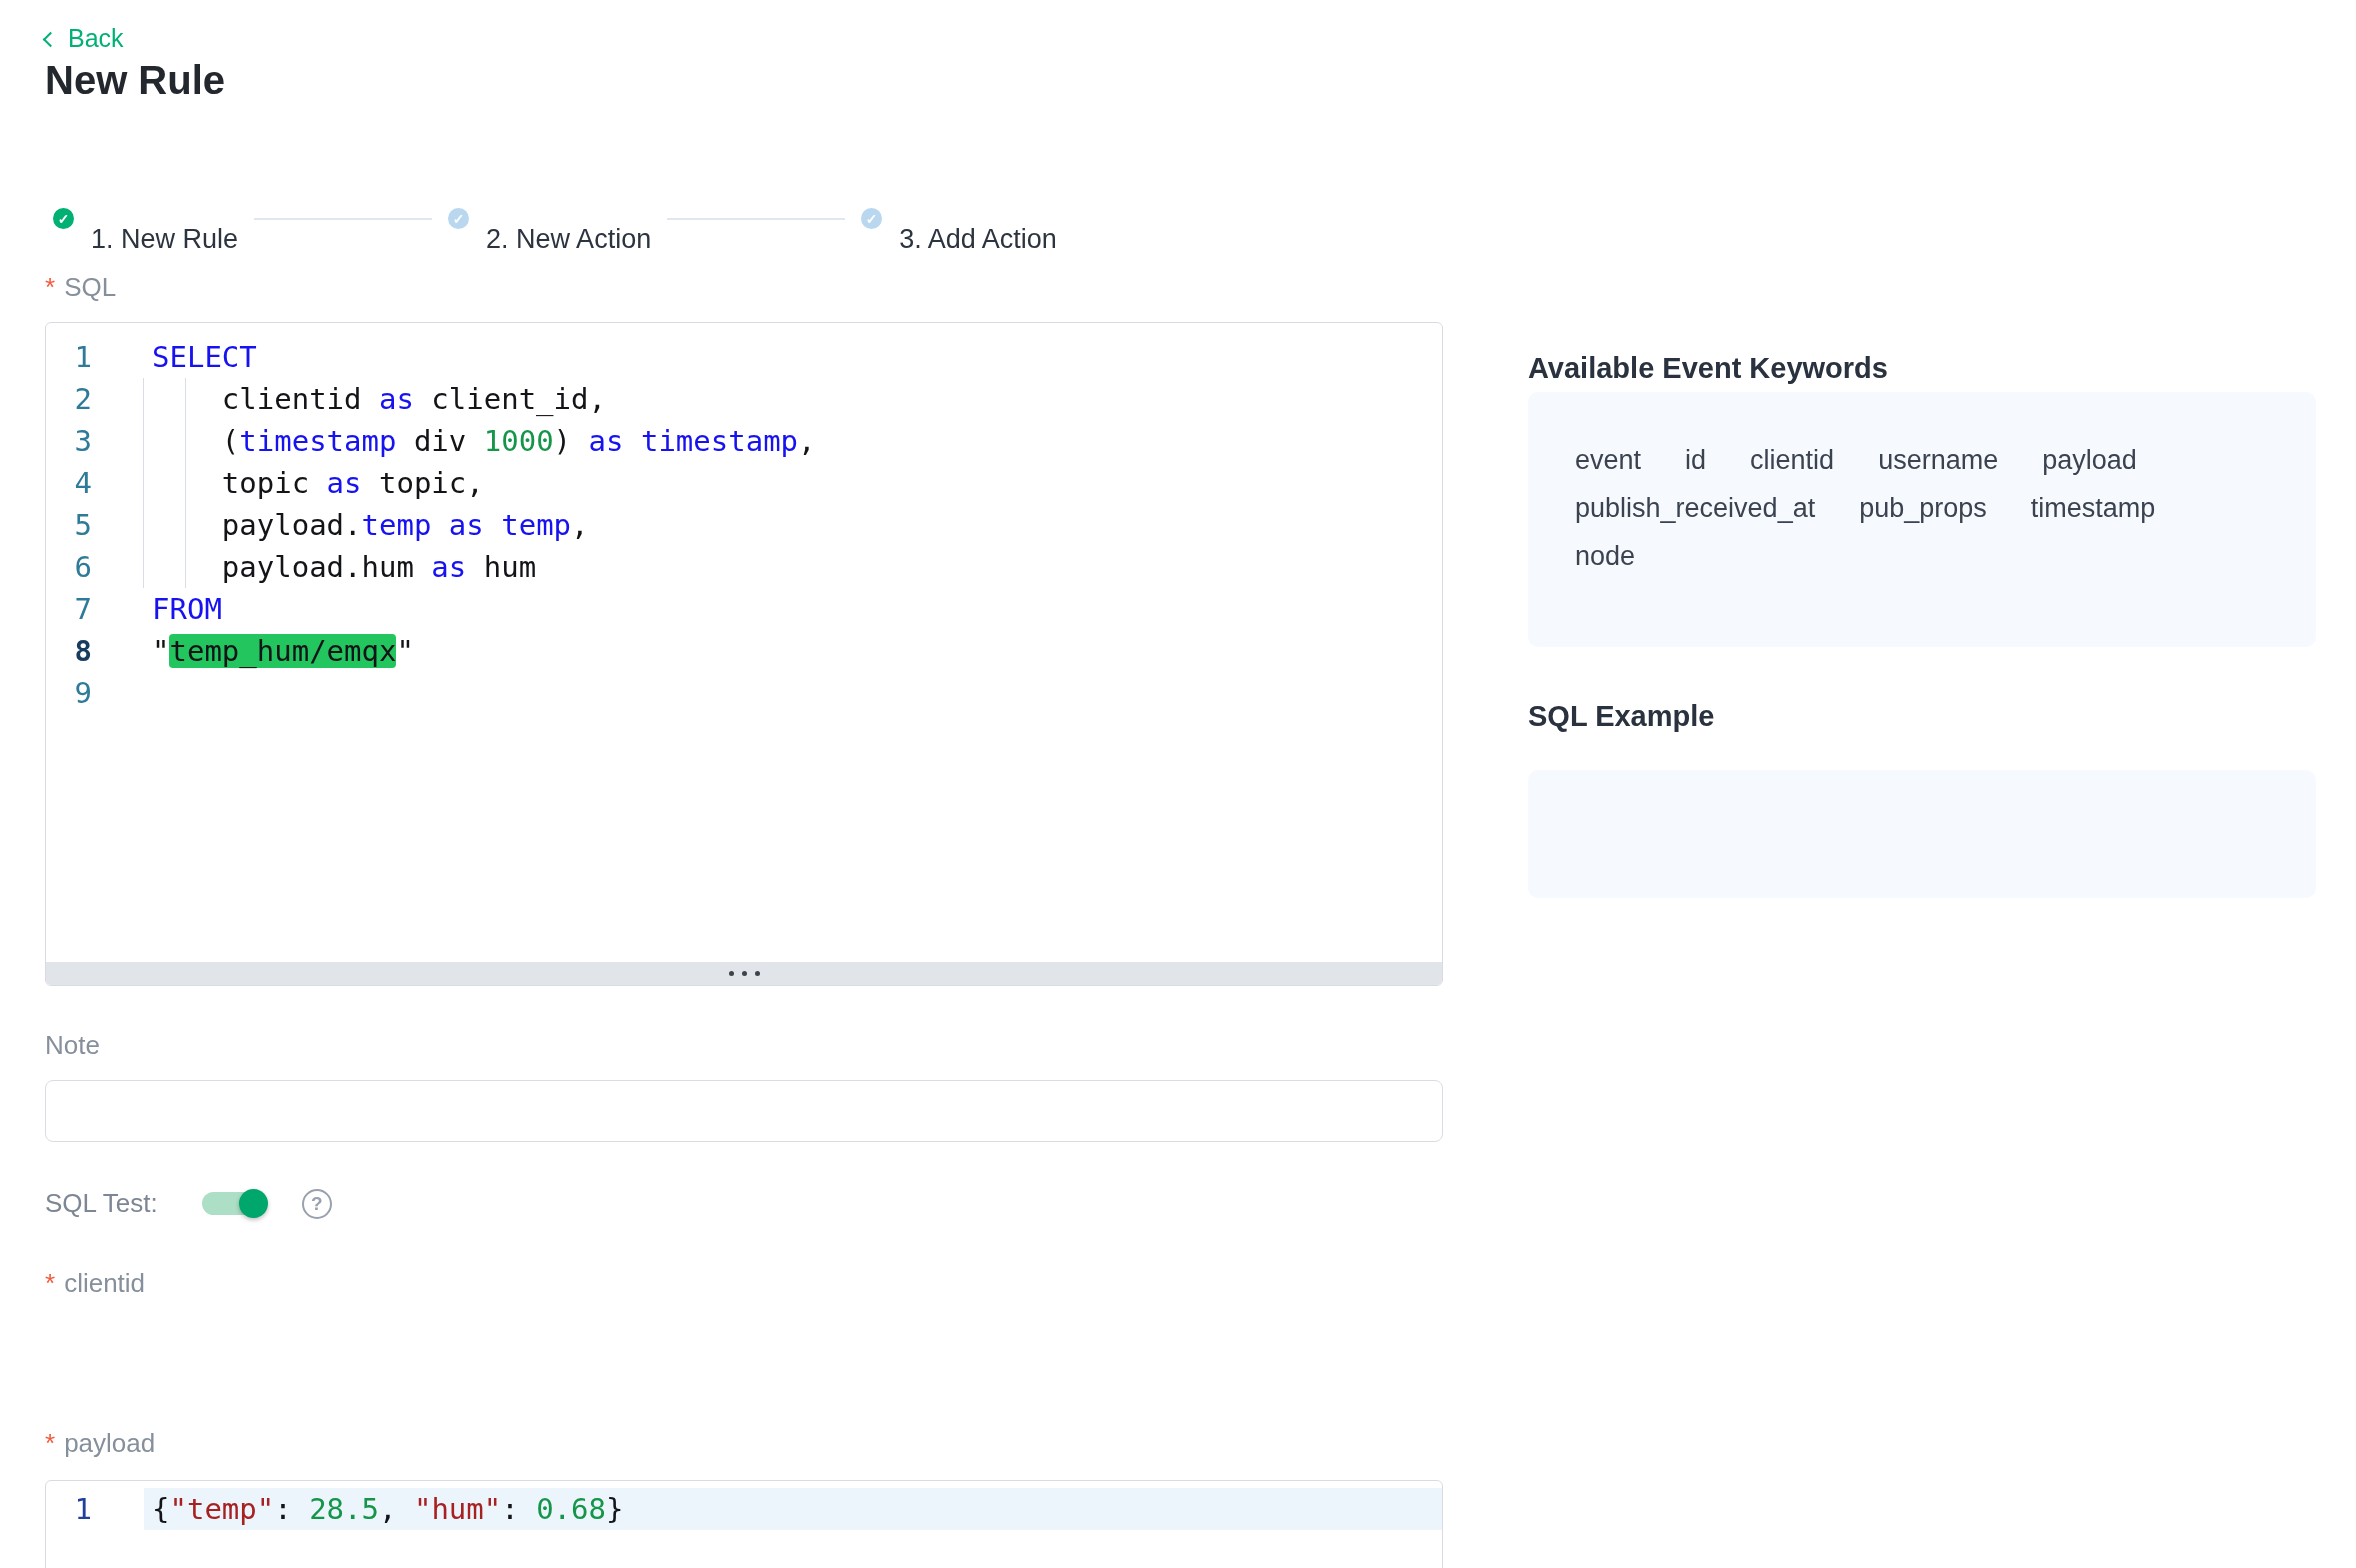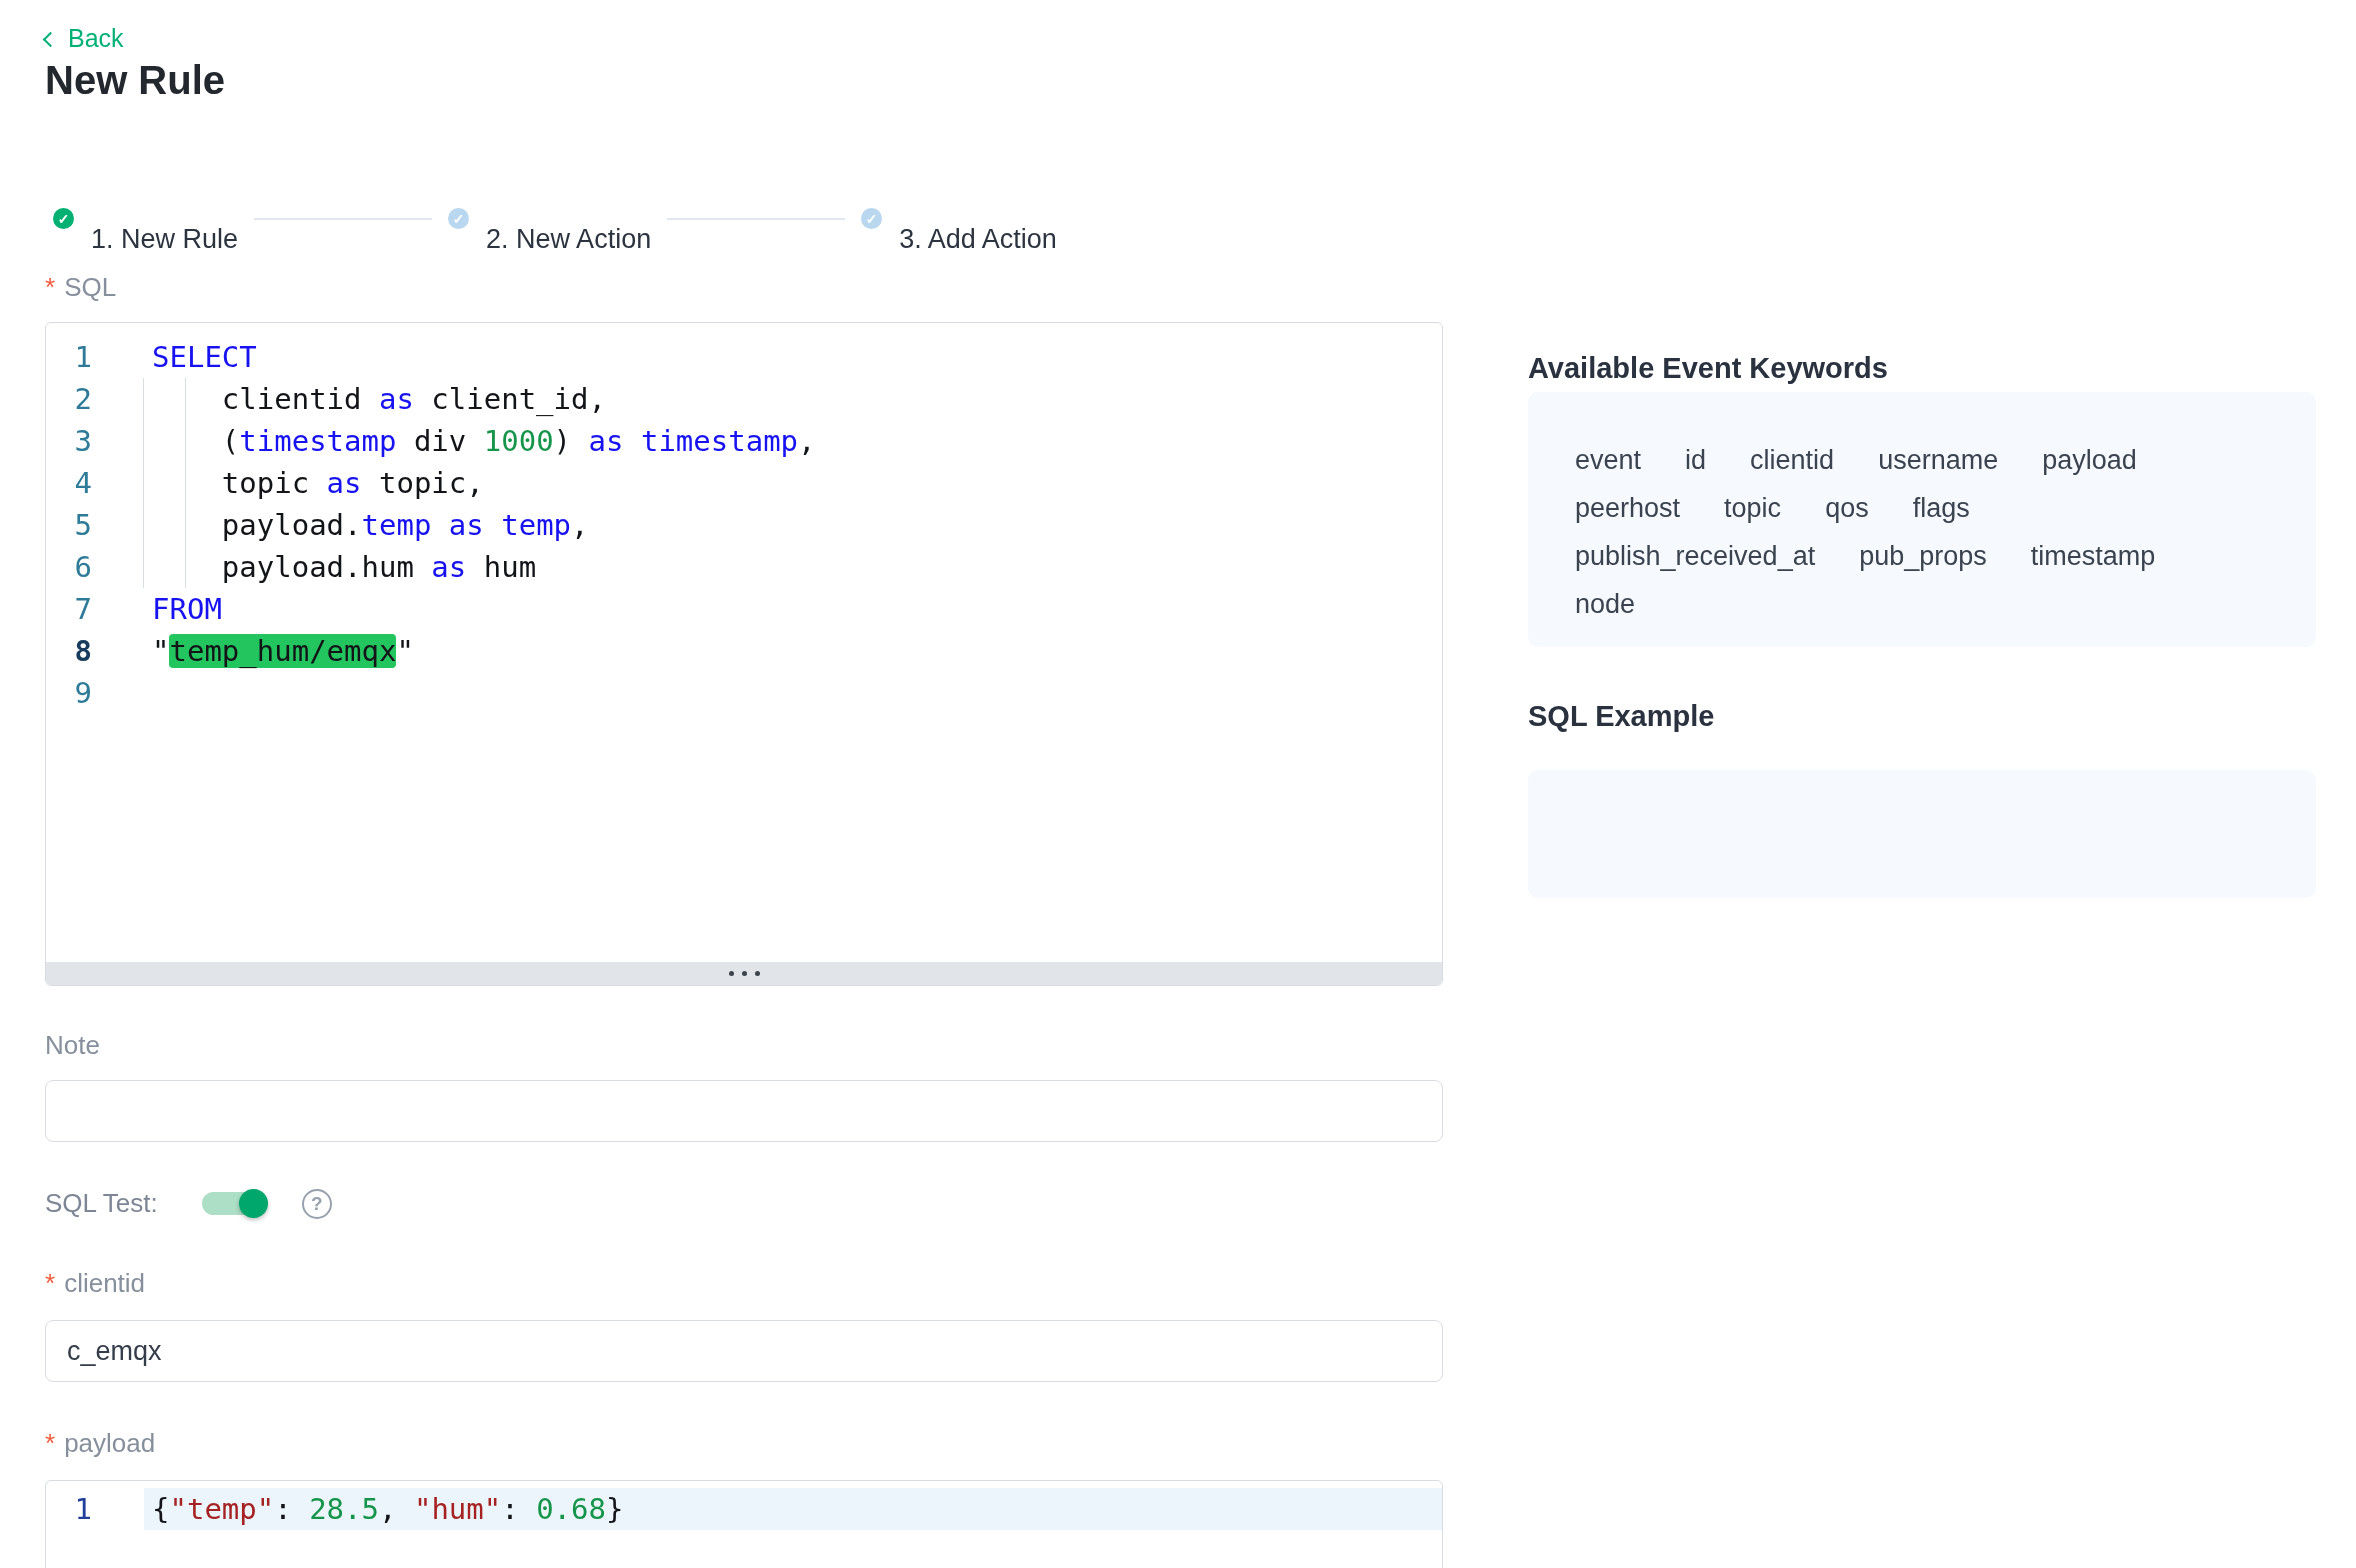--- a/index.html
+++ b/index.html
@@ -179,21 +179,20 @@
     <div class="toggle">
       <div class="knob"></div>
     </div>
     <div class="help">?</div>
   </div>
 
   <div class="field-label clientid-label">
     <span class="req">*</span>
     <span>clientid</span>
   </div>
-  <input class="text-input clientid-input" value="c_emqx" style="">
 
   <div class="field-label payload-label">
     <span class="req">*</span>
     <span>payload</span>
   </div>
 
   <div class="editor payload-editor">
     <div class="ed-body">
         <div class="ed-line active">
           <span class="ln ln-active">1</span>
@@ -208,26 +207,20 @@
   <div class="panel-title kw-title">Available Event Keywords</div>
   <div class="panel kw-panel">
       <div class="kw-row">
         <span class="kw">event</span>
         <span class="kw">id</span>
         <span class="kw">clientid</span>
         <span class="kw">username</span>
         <span class="kw">payload</span>
       </div>
       <div class="kw-row">
-        <span class="kw">peerhost</span>
-        <span class="kw">topic</span>
-        <span class="kw">qos</span>
-        <span class="kw">flags</span>
-      </div>
-      <div class="kw-row">
         <span class="kw">publish_received_at</span>
         <span class="kw">pub_props</span>
         <span class="kw">timestamp</span>
       </div>
       <div class="kw-row">
         <span class="kw">node</span>
       </div>
     </div>
 
   <div class="panel-title ex-title">SQL Example</div>

